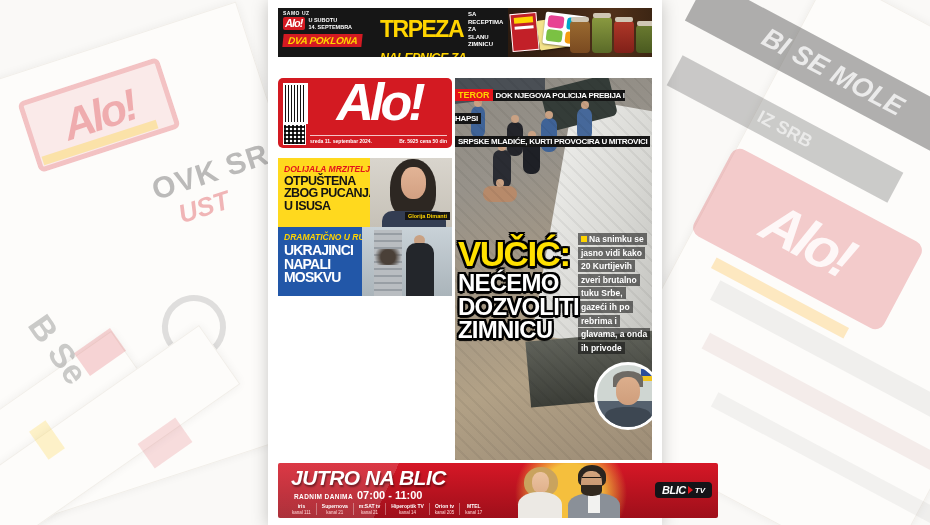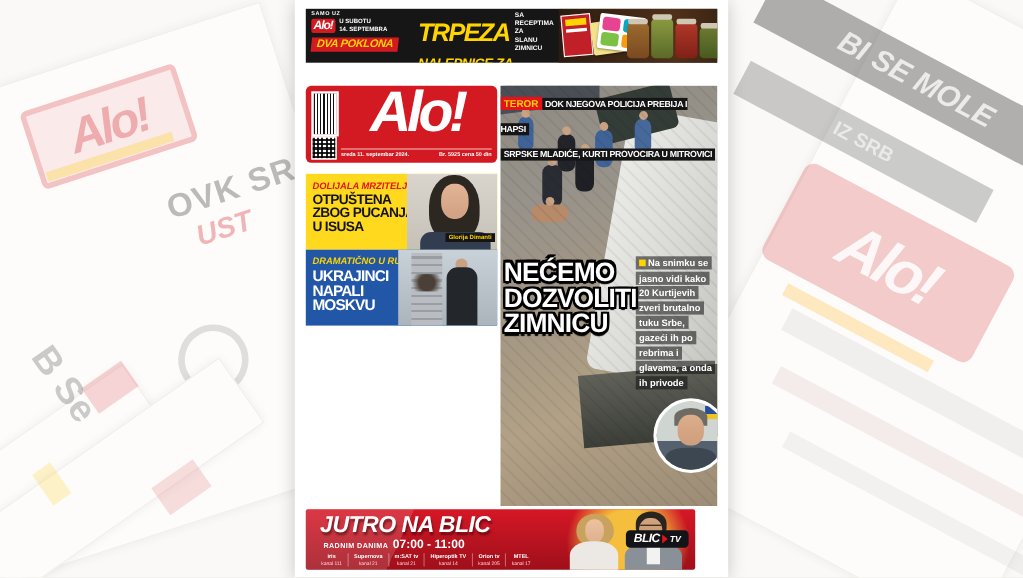--- a/index.html
+++ b/index.html
@@ -20,21 +20,21 @@
   .promo-left{width:94px;padding:2px 3px 2px 5px;flex:none;}
   .promo-samo{color:#fff;font-size:5px;font-weight:700;letter-spacing:.5px;}
   .promo-row{display:flex;align-items:center;gap:3px;margin-top:1px;}
   .promo-alo{background:#d31a22;color:#fff;font-weight:900;font-style:italic;font-size:11px;
              padding:0 3px 1px 2px;border-radius:2px;letter-spacing:-1px;}
   .promo-day{color:#fff;font-size:5.5px;font-weight:800;line-height:1.2;}
   .promo-gift{display:inline-block;background:#d31a22;color:#ffd400;font-weight:900;font-style:italic;
               font-size:10px;padding:1px 5px;margin-top:3px;transform:skewX(-6deg);letter-spacing:-.3px;}
   .promo-center{flex:1;padding-top:3px;min-width:128px;}
   .promo-title-row{display:flex;align-items:center;}
-  .promo-title{color:#ffd400;font-size:23px;font-weight:900;font-style:italic;letter-spacing:-1.5px;line-height:1;}
+  .promo-title{color:#ffd400;font-size:23px;font-weight:900;letter-spacing:-1.5px;line-height:1;}
   .promo-sub{color:#fff;font-size:6px;font-weight:800;margin-left:5px;line-height:1.25;}
   .promo-line2{color:#ffd400;font-size:12.5px;font-weight:900;font-style:italic;letter-spacing:-.5px;margin-top:2px;}
   .promo-right{width:150px;flex:none;position:relative;background:linear-gradient(90deg,#2b1b10,#503019 70%,#3a2413);}
   .promo-mag{position:absolute;left:3px;top:5px;width:25px;height:36px;background:#c22028;border:1px solid #fff;
              transform:rotate(-5deg);}
   .promo-mag i{display:block;margin:3px;height:6px;background:#ffd400;}
   .promo-card{position:absolute;background:#fff;border-radius:2px;box-shadow:0 1px 2px rgba(0,0,0,.4);}
   .chip{position:absolute;border-radius:3px;}
   .jars{position:absolute;right:2px;top:4px;width:86px;height:41px;display:flex;align-items:flex-end;gap:2px;}
   .jar{width:20px;height:32px;border-radius:4px;position:relative;flex:none;}
@@ -118,21 +118,21 @@
   .ci-piece{position:absolute;bottom:2px;background:#0a0f13;border-radius:40% 40% 20% 20%;}
   .st-d{top:366px;height:94px;background:linear-gradient(180deg,#2a62b4,#1b4c96);}
   .st-d .kick-yel{position:absolute;right:5px;top:5px;width:92px;text-align:left;}
   .player{position:absolute;background:#c8202a;border-radius:45% 45% 15% 15%;}
   .player::before{content:"";position:absolute;left:50%;top:-9px;transform:translateX(-50%);
                   width:10px;height:10px;border-radius:50%;background:#d8a080;}
   .arm{position:absolute;width:5px;height:16px;background:#c8202a;border-radius:3px;}
   .d-head{position:absolute;left:4px;right:4px;bottom:5px;color:#fff;font-size:15.5px;font-weight:900;
           letter-spacing:-.6px;text-align:center;}
   
-  .blic{position:absolute;left:10px;top:463px;width:354px;height:55px;overflow:hidden;border-radius:2px;
+  .blic{position:absolute;left:10px;top:463px;width:440px;height:55px;overflow:hidden;border-radius:2px;
         background:linear-gradient(180deg,#d61726,#9e0f1a);}
   .blic-sheen{position:absolute;inset:0;background:linear-gradient(115deg,rgba(255,255,255,.14) 0 26%,transparent 26%);}
   .blic-glow{position:absolute;left:228px;top:-12px;width:130px;height:85px;
              background:radial-gradient(circle,#f5bf3d 0 38%,rgba(245,191,61,0) 72%);}
   .blic-title{position:absolute;left:13px;top:3px;color:#fff;font-size:21px;font-weight:900;font-style:italic;
               letter-spacing:-.5px;text-shadow:1px 2px 2px rgba(0,0,0,.45);}
   .blic-sched{position:absolute;left:16px;top:26px;color:#fff;display:flex;align-items:baseline;gap:4px;}
   .sched-label{font-size:6.5px;font-weight:800;letter-spacing:.4px;}
   .sched-time{font-size:11px;font-weight:900;}
   .provs{position:absolute;left:14px;top:40px;display:flex;}
@@ -268,20 +268,21 @@
       <div class="teror">
         <div>
           <span class="t-kick">TEROR</span><span class="t-line">DOK NJEGOVA POLICIJA PREBIJA I HAPSI</span>
         </div>
         <div>
           <span class="t-line">SRPSKE MLADIĆE, KURTI PROVOCIRA U MITROVICI</span>
         </div>
       </div>
 
       <div class="v-head">
+        <div class="h-yellow outline">VUČIĆ:</div>
         <div class="h-white outline">NEĆEMO</div>
         <div class="h-white outline">DOZVOLITI</div>
         <div class="h-white outline">ZIMNICU</div>
       </div>
 
       <div class="note side-note">
         <span class="note-box"><span class="sq"></span><span>Na snimku se jasno vidi kako 20 Kurtijevih zveri brutalno tuku Srbe, gazeći ih po rebrima i glavama, a onda ih privode</span></span>
       </div>
 
 

